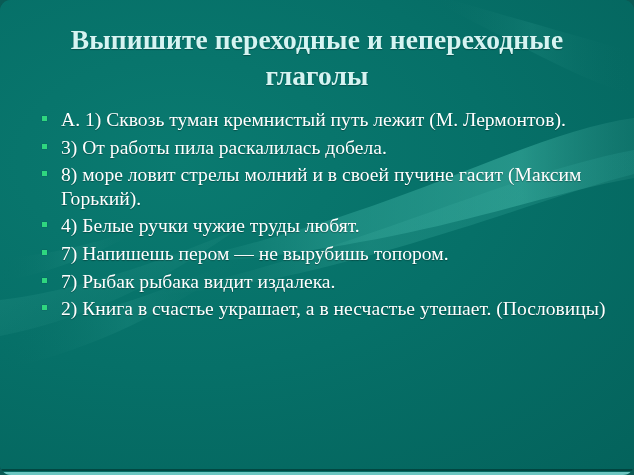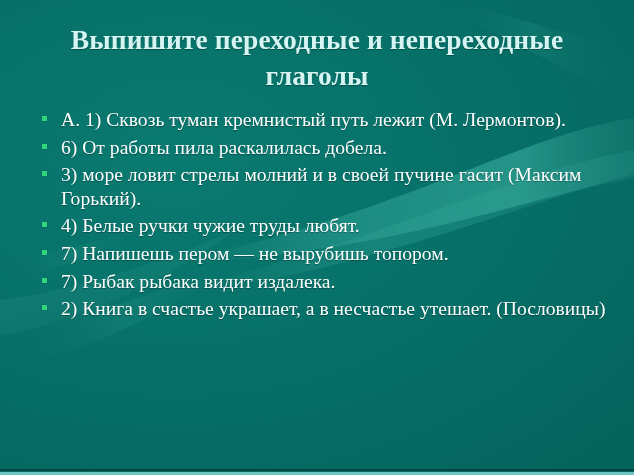--- a/index.html
+++ b/index.html
@@ -12,20 +12,21 @@
     font-family: "Liberation Serif", "DejaVu Serif", serif;
   }
 
   #slide {
     position: relative;
     width: 634px;
     height: 475px;
     overflow: hidden;
     background: #056b64;
     box-sizing: border-box;
+    border-radius: 11px;
   }
 
   
   .bg-layer {
     position: absolute;
     inset: 0;
     width: 100%;
     height: 100%;
     pointer-events: none;
   }
@@ -151,25 +152,25 @@
 
   <h1 class="title">Выпишите переходные и непереходные глаголы</h1>
 
   <ul class="body-list">
     <li class="bullet-row">
       <span class="bullet-marker"></span>
       <span class="bullet-text">А. 1) Сквозь туман кремнистый путь лежит (М. Лермонтов).</span>
     </li>
     <li class="bullet-row">
       <span class="bullet-marker"></span>
-      <span class="bullet-text">6) От работы пила раскалилась добела.</span>
+      <span class="bullet-text">3) От работы пила раскалилась добела.</span>
     </li>
     <li class="bullet-row">
       <span class="bullet-marker"></span>
-      <span class="bullet-text">3) море ловит стрелы молний и в своей пучине гасит (Максим Горький).</span>
+      <span class="bullet-text">8) море ловит стрелы молний и в своей пучине гасит (Максим Горький).</span>
     </li>
     <li class="bullet-row">
       <span class="bullet-marker"></span>
       <span class="bullet-text">4) Белые ручки чужие труды любят.</span>
     </li>
     <li class="bullet-row">
       <span class="bullet-marker"></span>
       <span class="bullet-text">7) Напишешь пером — не вырубишь топором.</span>
     </li>
     <li class="bullet-row">

